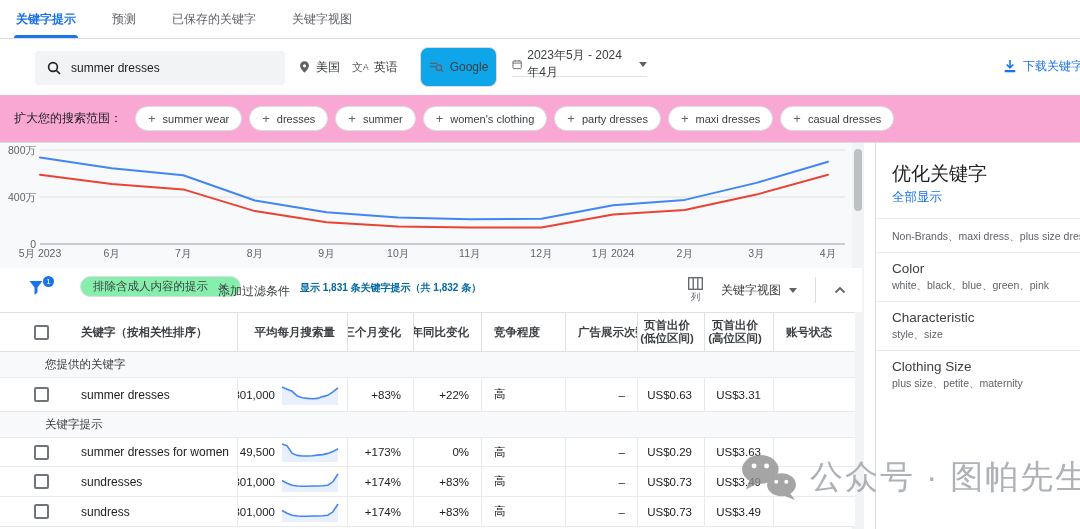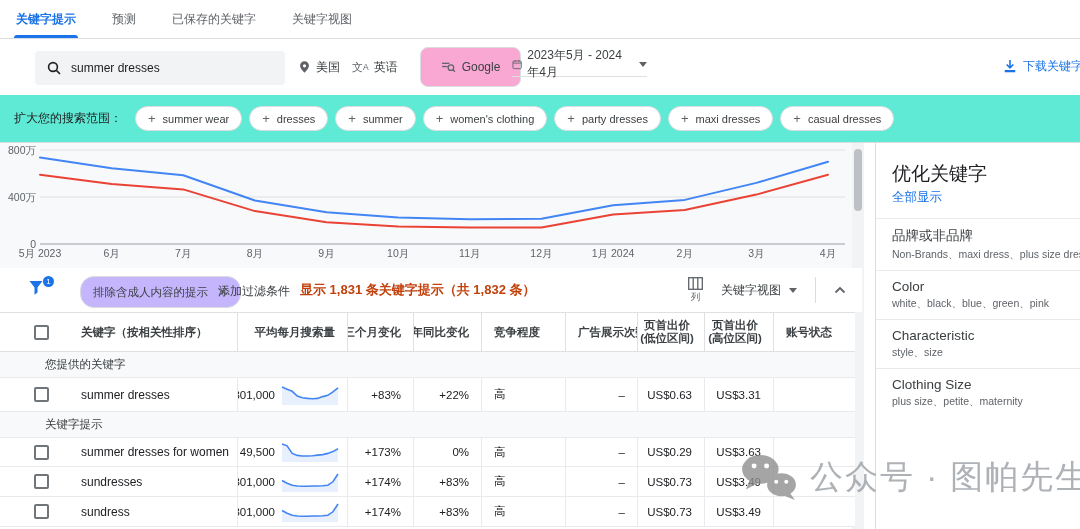--- a/index.html
+++ b/index.html
@@ -11,50 +11,50 @@
     border-bottom:1px solid #dadce0; display:flex; align-items:stretch; padding-left:14px; gap:32px; background:#fff; }
   .tab { font-size:12px; color:#5f6368; display:flex; align-items:center; position:relative; cursor:pointer; padding:0 2px; }
   .tab.active { color:#1a73e8; font-weight:700; }
   .tab.active::after { content:""; position:absolute; left:0; right:0; bottom:0; height:3px; background:#1a73e8; border-radius:3px 3px 0 0; }
 
   
   .searchrow { position:absolute; top:39px; left:0; width:1080px; height:56px; background:#fff; }
   .search-box { position:absolute; left:35px; top:12px; width:250px; height:34px; background:#f1f3f4;
     border-radius:4px; display:flex; align-items:center; padding:0 12px; gap:10px; font-size:12px; color:#202124; }
   .tool-item { position:absolute; display:flex; align-items:center; gap:5px; font-size:12px; color:#3c4043; height:20px; }
-  .network-box { position:absolute; left:420px; top:8px; width:101px; height:40px; border:1px solid #dadce0;
-    border-radius:8px; display:flex; align-items:center; justify-content:center; gap:6px; font-size:12px; color:#3c4043; background:#f9a8d4; }
+  .network-box { position:absolute; left:420px; top:8px; width:77px; height:40px; border:1px solid #dadce0;
+    border-radius:8px; display:flex; align-items:center; justify-content:center; gap:6px; font-size:12px; color:#3c4043; background:#0ea5e9; }
   .date-sel { left:512px; top:18px; padding-bottom:5px; border-bottom:1px solid #e0e0e0; width:135px; }
   .caret-down { width:0; height:0; border-left:4px solid transparent; border-right:4px solid transparent; border-top:5px solid #5f6368; margin-left:8px; }
   .download { position:absolute; left:1003px; top:19px; display:flex; align-items:center; gap:6px;
     color:#1a73e8; font-size:12px; white-space:nowrap; cursor:pointer; }
 
   
   .chipsrow { position:absolute; top:95px; left:0; width:1080px; height:48px; border-bottom:1px solid #dadce0;
-    display:flex; align-items:center; padding-left:14px; gap:7px; background:#5eead4; }
+    display:flex; align-items:center; padding-left:14px; gap:7px; background:#f9a8d4; }
   .chipsrow .lbl { font-size:12px; color:#202124; margin-right:6px; }
   .chip { border:1px solid #dadce0; border-radius:14px; height:25px; padding:0 12px; display:flex;
     align-items:center; gap:7px; font-size:11px; color:#3c4043; background:#fff; cursor:pointer; white-space:nowrap; }
   .chip .plus { font-size:13px; color:#5f6368; }
 
   
   .chart-area { position:absolute; top:143px; left:0; width:862px; height:125px; background:#f8f9fa; }
   .scroll-track { position:absolute; left:852px; top:143px; width:12px; height:386px; background:#f1f3f4; }
   .scroll-thumb { position:absolute; left:854px; top:149px; width:8px; height:62px; background:#bdc1c6; border-radius:4px; cursor:grab; }
 
   
   .filterbar { position:absolute; top:268px; left:0; width:862px; height:44px; background:#fff; }
   .funnel { position:absolute; left:28px; top:11px; width:24px; height:22px; cursor:pointer; }
   .funnel .badge { position:absolute; right:-2px; top:-3px; width:11px; height:11px; background:#1a73e8; color:#fff;
     border-radius:50%; font-size:8px; display:flex; align-items:center; justify-content:center; }
-  .filter-chip { position:absolute; left:80px; top:8px; height:32px; border:1px solid #dadce0; border-radius:14px;
-    display:flex; align-items:center; padding:8px 12px; gap:10px; font-size:11.5px; color:#3c4043; cursor:pointer; background:#c4b5fd; }
+  .filter-chip { position:absolute; left:80px; top:8px; height:21px; border:1px solid #dadce0; border-radius:14px;
+    display:flex; align-items:center; padding:8px 12px; gap:10px; font-size:11.5px; color:#3c4043; cursor:pointer; background:#86efac; }
   .filter-chip .x { font-size:12px; color:#5f6368; cursor:pointer; }
   .add-filter { position:absolute; left:218px; top:15px; font-size:12px; color:#3c4043; cursor:pointer; }
-  .results { position:absolute; left:300px; top:13px; font-size:13px; color:#c2410c; font-weight:700; }
+  .results { position:absolute; left:300px; top:13px; font-size:10px; color:#0369a1; font-weight:700; }
   .fb-right { position:absolute; right:16px; top:0; height:44px; display:flex; align-items:center; gap:18px; }
   .col-ctl { display:flex; flex-direction:column; align-items:center; gap:1px; font-size:9.5px; color:#5f6368; cursor:pointer; }
   .view-sel { display:flex; align-items:center; font-size:12px; color:#3c4043; cursor:pointer; }
   .vdiv { width:1px; height:26px; background:#dadce0; }
   .collapse-btn { cursor:pointer; display:flex; align-items:center; }
 
   
   .table { position:absolute; top:312px; left:0; width:855px; background:#f8f9fa; }
   .trow { display:grid; grid-template-columns:75px 162px 110px 66px 68px 84px 72px 67px 69px 82px; align-items:center; }
   .thead { height:40px; background:#fff; border-top:1px solid #e0e0e0; border-bottom:1px solid #e0e0e0;
@@ -365,21 +365,20 @@
     <div class="bdr"></div>
   </div>
 </div>
 
 <div class="panel">
   <div class="panel-inner">
     <h2>优化关键字</h2>
     <span class="show-all">全部显示</span>
   </div>
   <div class="psec first">
-    <div class="t">品牌或非品牌</div>
     <div class="d">Non-Brands、maxi dress、plus size dresses...</div>
   </div>
   <div class="psec">
     <div class="t">Color</div>
     <div class="d">white、black、blue、green、pink</div>
   </div>
   <div class="psec">
     <div class="t">Characteristic</div>
     <div class="d">style、size</div>
   </div>

